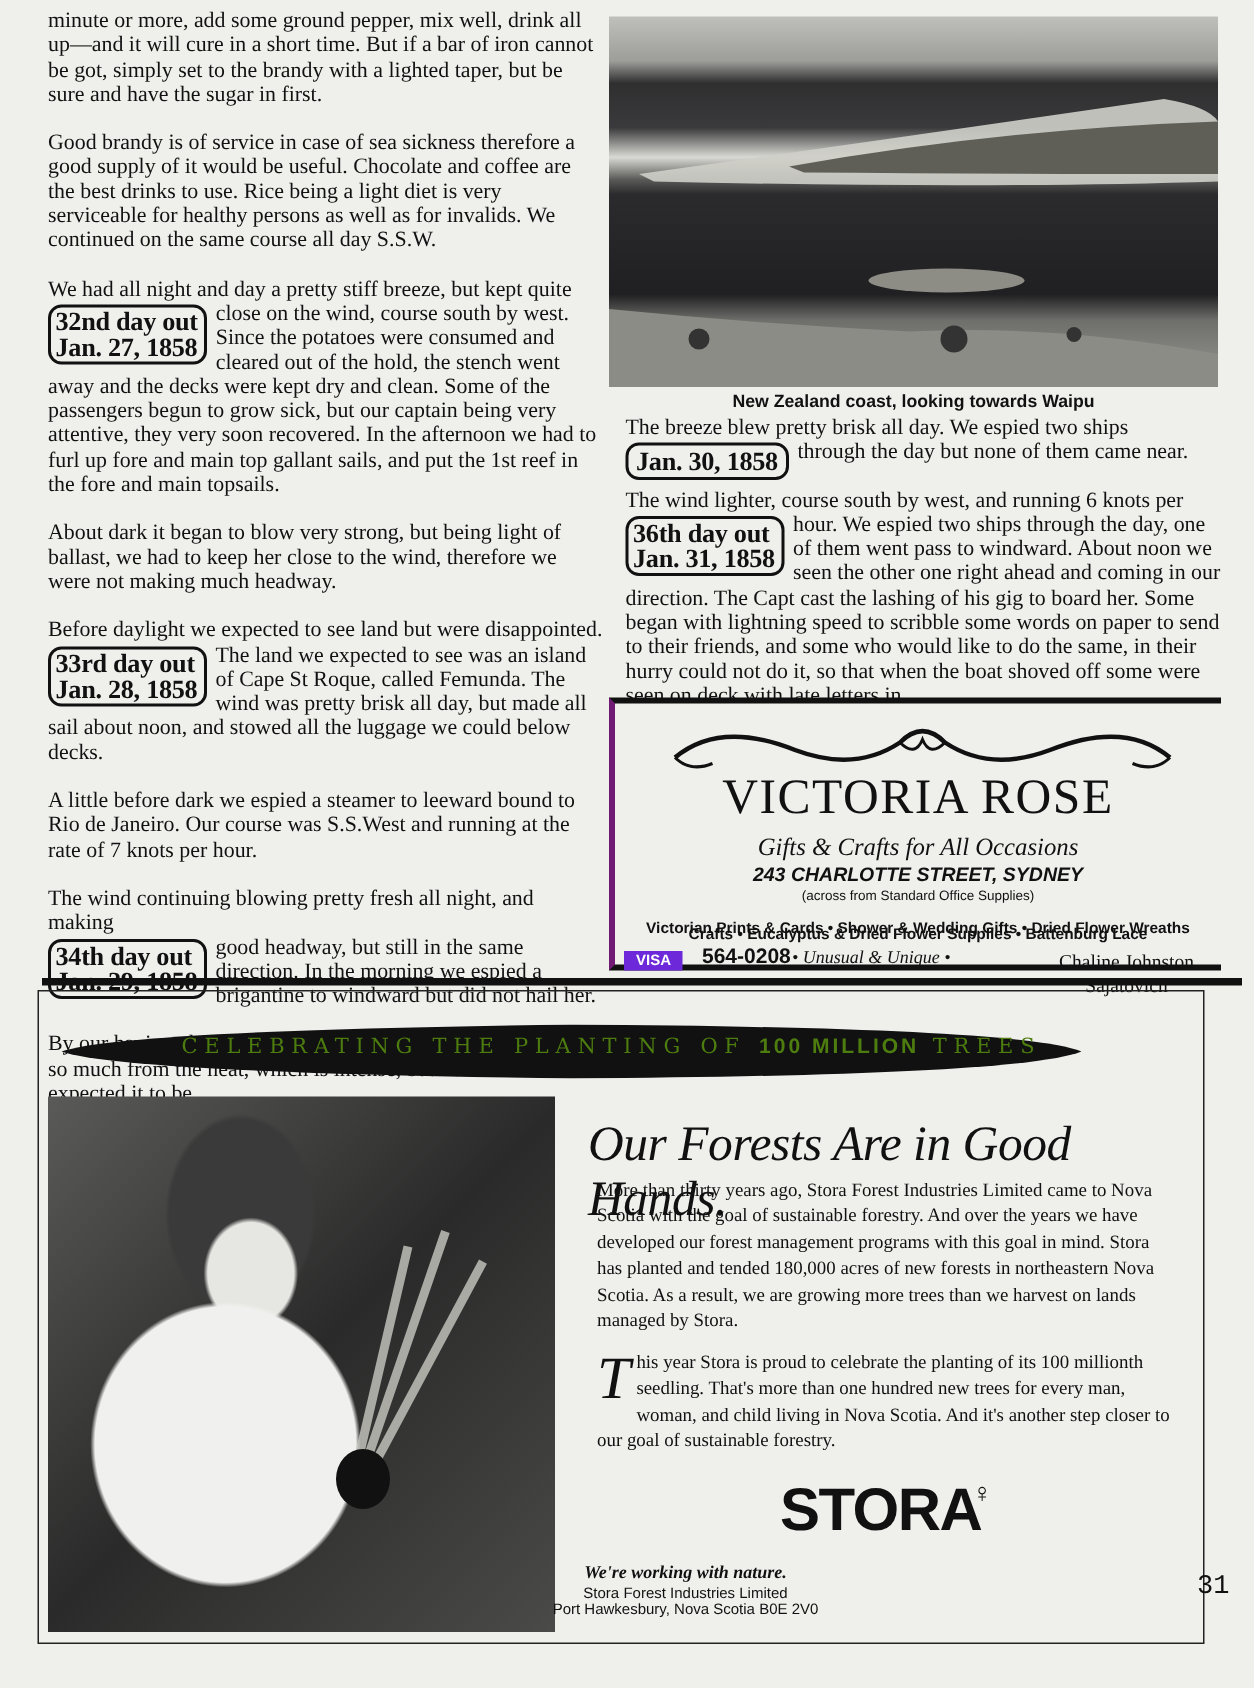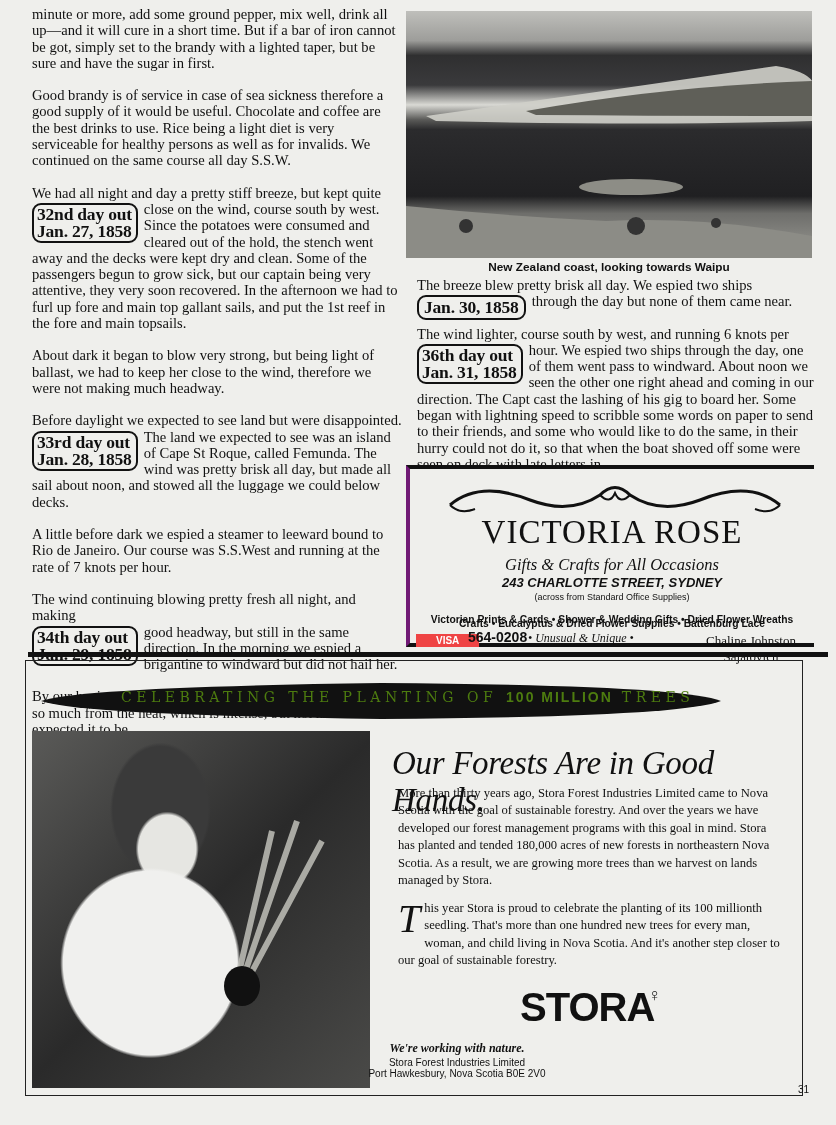--- a/index.html
+++ b/index.html
@@ -29,21 +29,21 @@
   .col-right { left:417px; top:277px; width:398px; font-size:14.6px; line-height:16.3px; }
   
   .vr { left:406px; top:465px; width:408px; height:182px; border-top:4px solid #111; border-bottom:4px solid #111; border-left:4px solid #701a75; box-sizing:border-box; text-align:center; }
   .vr .flourish { position:absolute; left:30px; top:6px; width:350px; height:46px; }
   .vr .name { position:absolute; left:0; right:0; top:45px; font-size:33px; letter-spacing:1px; }
   .vr .tag { position:absolute; left:0; right:0; top:86px; font-style:italic; font-size:16.5px; }
   .vr .addr { position:absolute; left:0; right:0; top:106px; font-family:"Liberation Sans", sans-serif; font-weight:bold; font-size:13px;font-style:italic; }
   .vr .across { position:absolute; left:0; right:0; top:123px; font-family:"Liberation Sans", sans-serif; font-size:9px; }
   .vr .line1, .vr .line2 { position:absolute; left:0; right:0; font-family:"Liberation Sans", sans-serif; font-weight:bold; font-size:10.3px; }
   .vr .line1 { top:145px; } .vr .line2 { top:149px; }
-  .vr .visa { position:absolute; left:6px; top:165px; background:#ef4444; color:#fff; font-family:"Liberation Sans", sans-serif; font-weight:bold; font-size:10px; padding:1px 20px; }
+  .vr .visa { position:absolute; left:6px; top:165px; background:#6d28d9; color:#fff; font-family:"Liberation Sans", sans-serif; font-weight:bold; font-size:10px; padding:1px 8px; }
   .vr .phone { position:absolute; left:58px; top:160px; font-family:"Liberation Sans", sans-serif; font-weight:bold; font-size:14px; }
   .vr .uniq { position:absolute; left:118px; top:162px; font-style:italic; font-size:12px; }
   .vr .owner { position:absolute; left:278px; top:164px; font-size:13px; }
   .rule { left:28px; top:652px; width:800px; height:5px; background:#111; }
   
   .stora { left:25px; top:660px; width:776px; height:434px; border:1px solid #222; }
   .banner { position:absolute; left:15px; top:22px; width:680px; height:36px; }
   .banner-text { position:absolute; left:95px; top:28px; color:#4d7c0f; font-size:14px; letter-spacing:4.5px; white-space:nowrap; font-family:"DejaVu Serif", serif; }
   .banner-text b { font-family:"Liberation Sans", sans-serif; letter-spacing:2px; }
   .kid { position:absolute; left:6px; top:70px; width:338px; height:357px; overflow:hidden;
@@ -54,21 +54,21 @@
   .headline { position:absolute; left:366px; top:84px; font-style:italic; font-size:33px; letter-spacing:-0.3px; }
   .body1, .body2 { position:absolute; left:372px; width:388px; font-size:12.6px; line-height:17.4px; }
   .body1 { top:124px; }
   .body2 { top:239px; }
   .dropcap { float:left; font-size:40px; line-height:34px; font-style:italic; margin:2px 4px 0 0; }
   .logo { position:absolute; left:494px; top:324px; font-family:"Liberation Sans", sans-serif; font-weight:bold; font-size:40px; letter-spacing:-1px; }
   .logo-sym { position:absolute; left:622px; top:324px; font-size:18px; }
   .motto { position:absolute; left:0; width:776px; text-align:center; top:380px; font-weight:bold; font-style:italic; font-size:12px; padding-left:86px; box-sizing:border-box; }
   .co1, .co2 { position:absolute; left:0; width:776px; text-align:center; font-family:"Liberation Sans", sans-serif; font-size:10px; padding-left:86px; box-sizing:border-box; }
   .co1 { top:396px; } .co2 { top:407px; }
-  .pageno { left:798px; top:1084px; font-family:Liberation Sans, sans-serif; font-size:10px; }
+  .pageno { left:798px; top:1048px; font-family:Liberation Mono, monospace; font-size:18px; }
 </style>
 </head>
 <body>
 
 <div class="abs col-left">
   <p>minute or more, add some ground pepper, mix well, drink all up—and it will cure in a short time. But if a bar of iron cannot be got, simply set to the brandy with a lighted taper, but be sure and have the sugar in first.</p>
   <p>Good brandy is of service in case of sea sickness therefore a good supply of it would be useful. Chocolate and coffee are the best drinks to use. Rice being a light diet is very serviceable for healthy persons as well as for invalids. We continued on the same course all day S.S.W.</p>
   <p>
     <span>We had all night and day a pretty stiff breeze, but kept quite</span><br>
     <span class="daybox">

